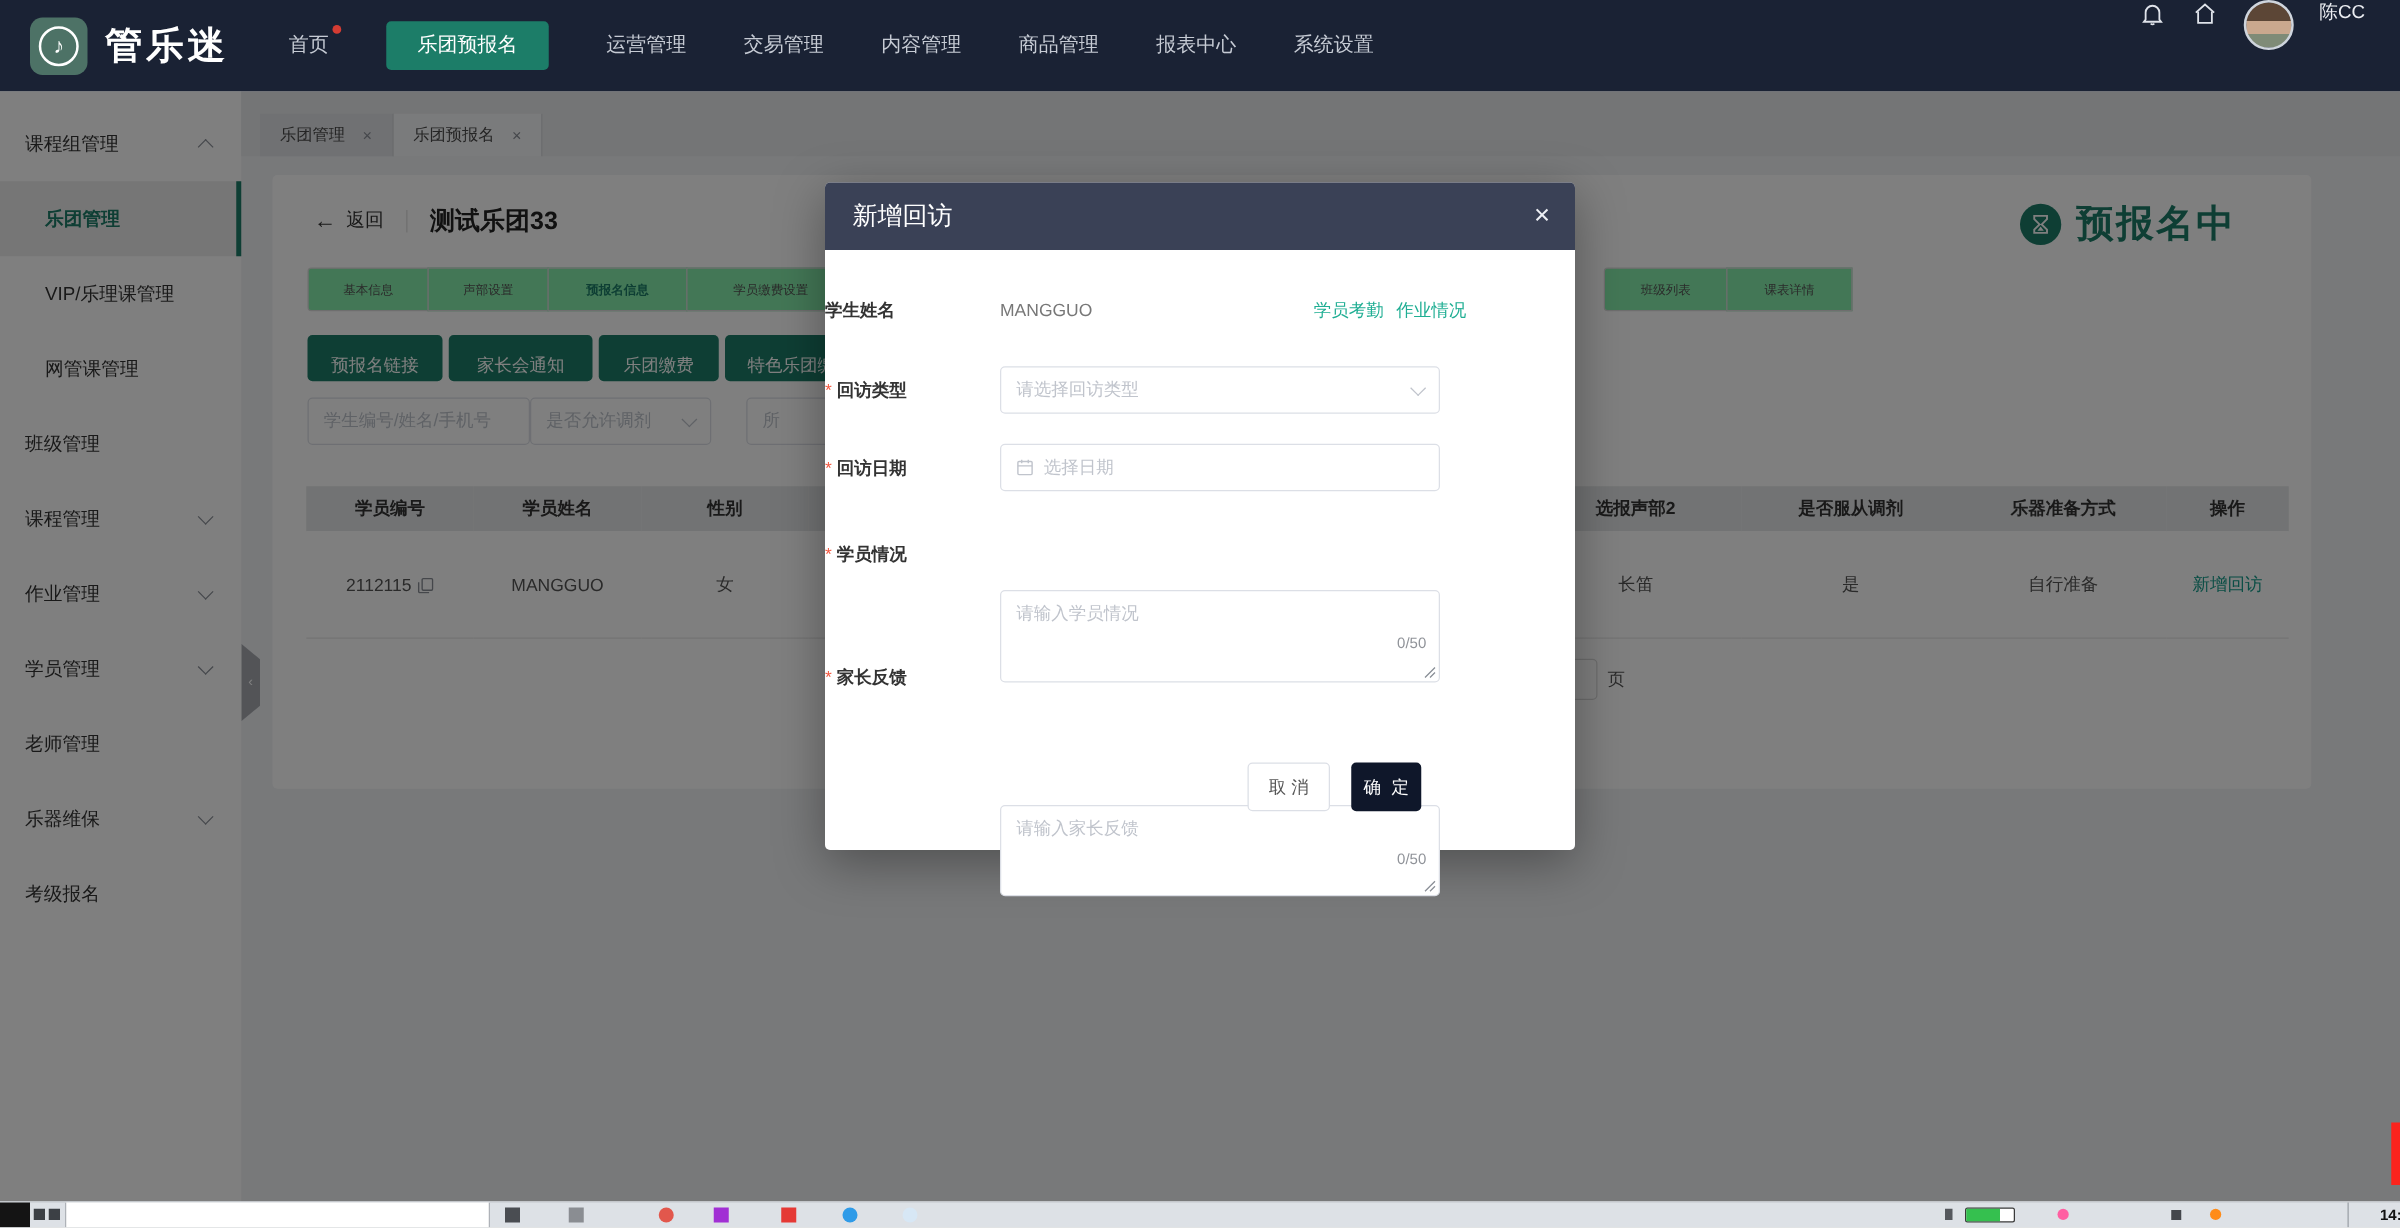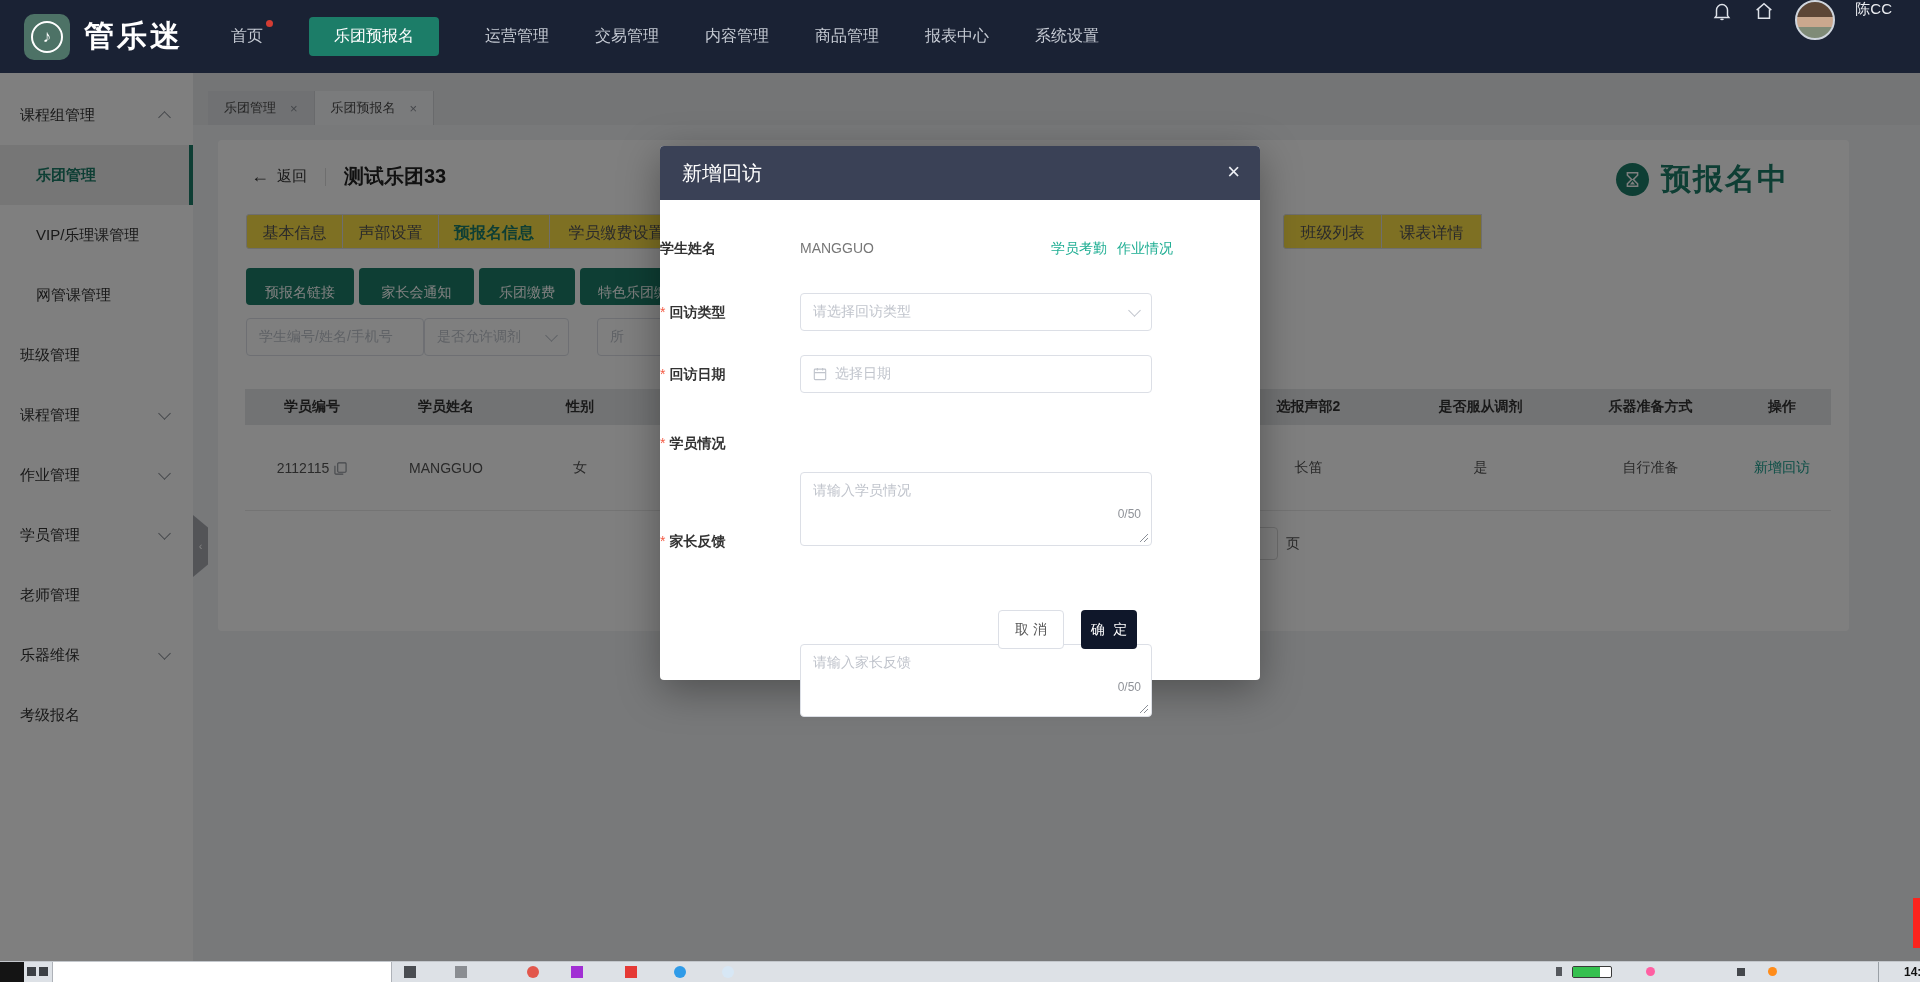--- a/index.html
+++ b/index.html
@@ -49,21 +49,21 @@
   .back-row{position:absolute;left:33px;top:23px;display:flex;align-items:center;}
   .back-arrow{font-size:18px;color:#333;cursor:pointer;}
   .back-text{font-size:15px;color:#333;margin-left:8px;cursor:pointer;}
   .vdiv{width:1px;height:18px;background:#ddd;margin:0 18px;}
   .page-title{font-size:20px;font-weight:bold;color:#222;}
   .status-badge{position:absolute;left:1398px;top:19px;display:flex;align-items:center;gap:12px;}
   .badge-circle{width:33px;height:33px;border-radius:50%;background:#1c7d68;
     display:flex;align-items:center;justify-content:center;}
   .badge-text{font-size:30px;font-weight:bold;color:#1c7d68;letter-spacing:2px;}
   .ptabs{position:absolute;left:28px;top:74px;display:flex;}
-  .ptab{height:35px;line-height:35px;text-align:center;font-size:16px;color:#555;background:#fde047;
+  .ptab{height:35px;line-height:35px;text-align:center;font-size:10px;color:#555;background:#86efac;
     border:1px solid #dcdcdc;margin-left:-1px;box-sizing:border-box;cursor:pointer;}
   .ptab:first-child{margin-left:0;border-radius:3px 0 0 3px;}
   .ptab.active{color:#1c7d68;font-weight:bold;}
   .ptabs-right{position:absolute;left:1065px;top:74px;display:flex;}
   .btn-row{position:absolute;left:28px;top:128px;display:flex;gap:5px;}
   .gbtn{height:37px;border:none;border-radius:4px;background:#1c7d68;color:#fff;font-size:14px;
     font-family:inherit;cursor:pointer;padding:16px;}
   .filter-row{position:absolute;left:28px;top:178px;display:flex;}
   .fbox{height:38px;border:1px solid #dcdfe6;border-radius:4px;background:#fff;box-sizing:border-box;
     display:flex;align-items:center;padding:0 12px;font-size:14px;color:#bfc4cc;position:relative;cursor:text;}

